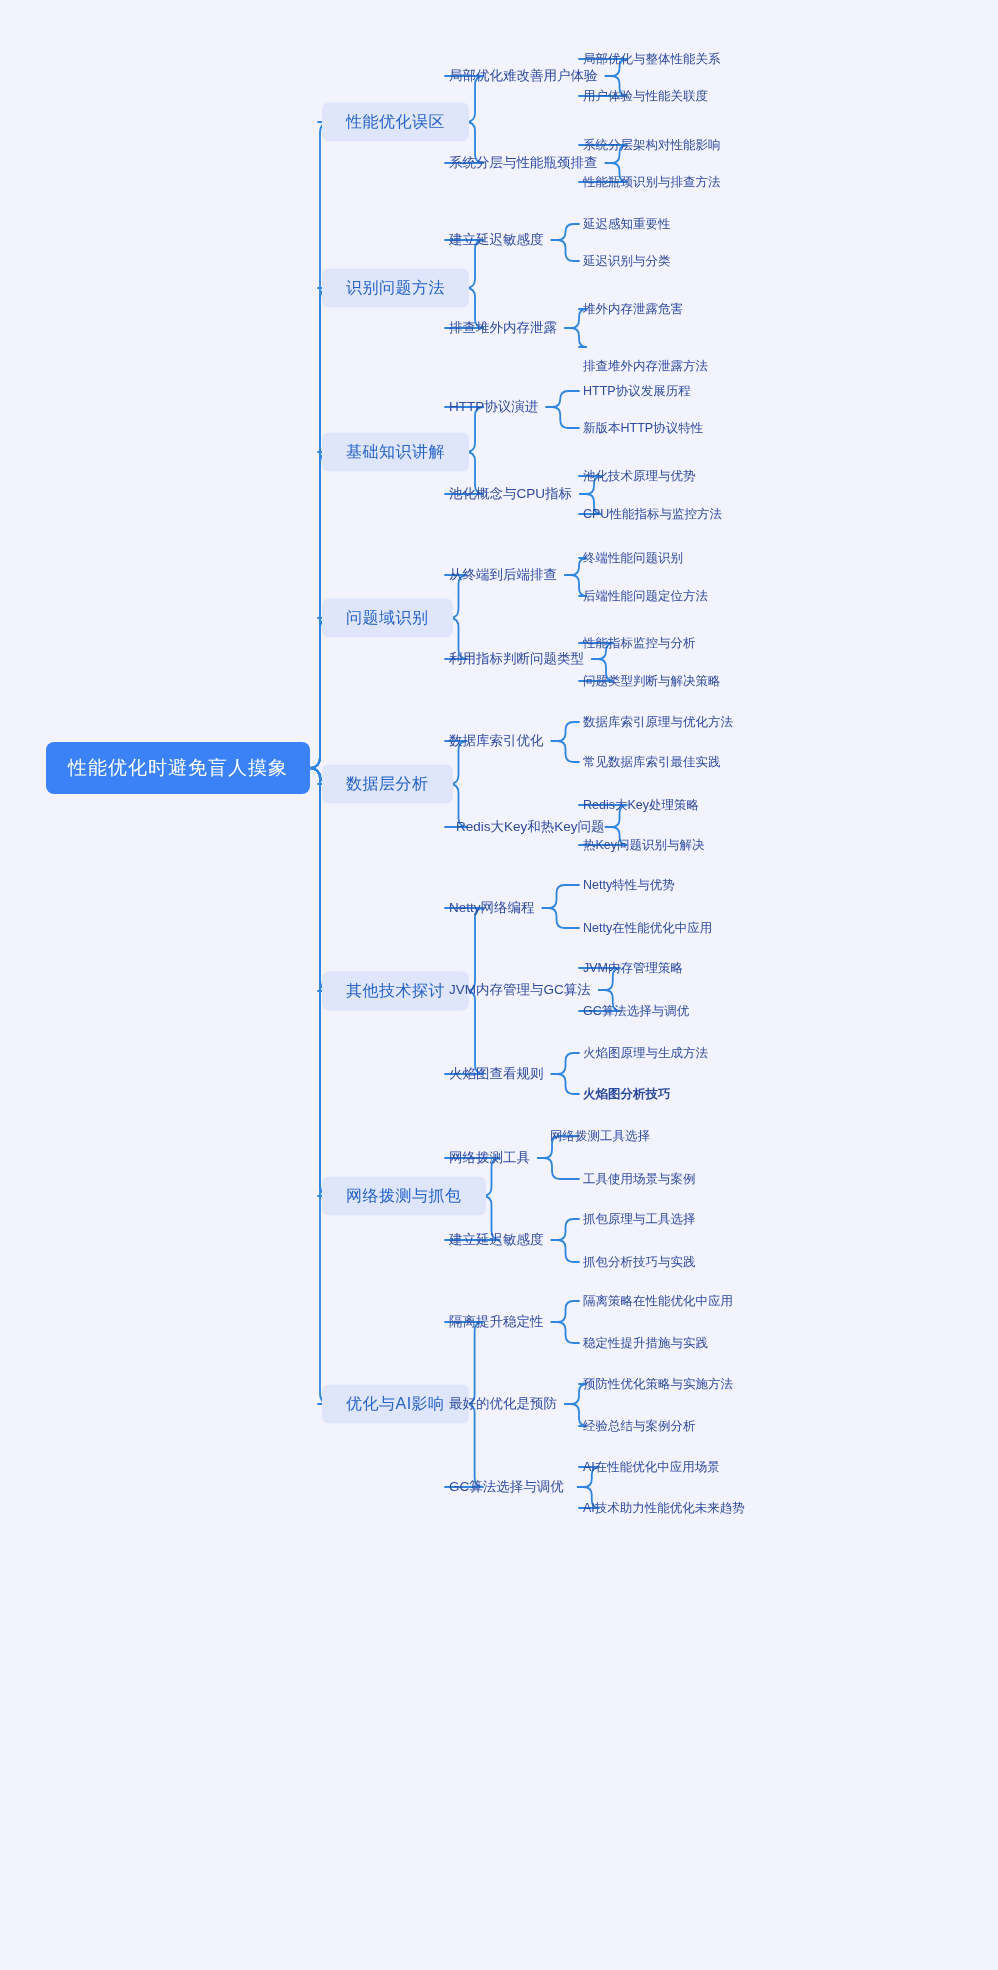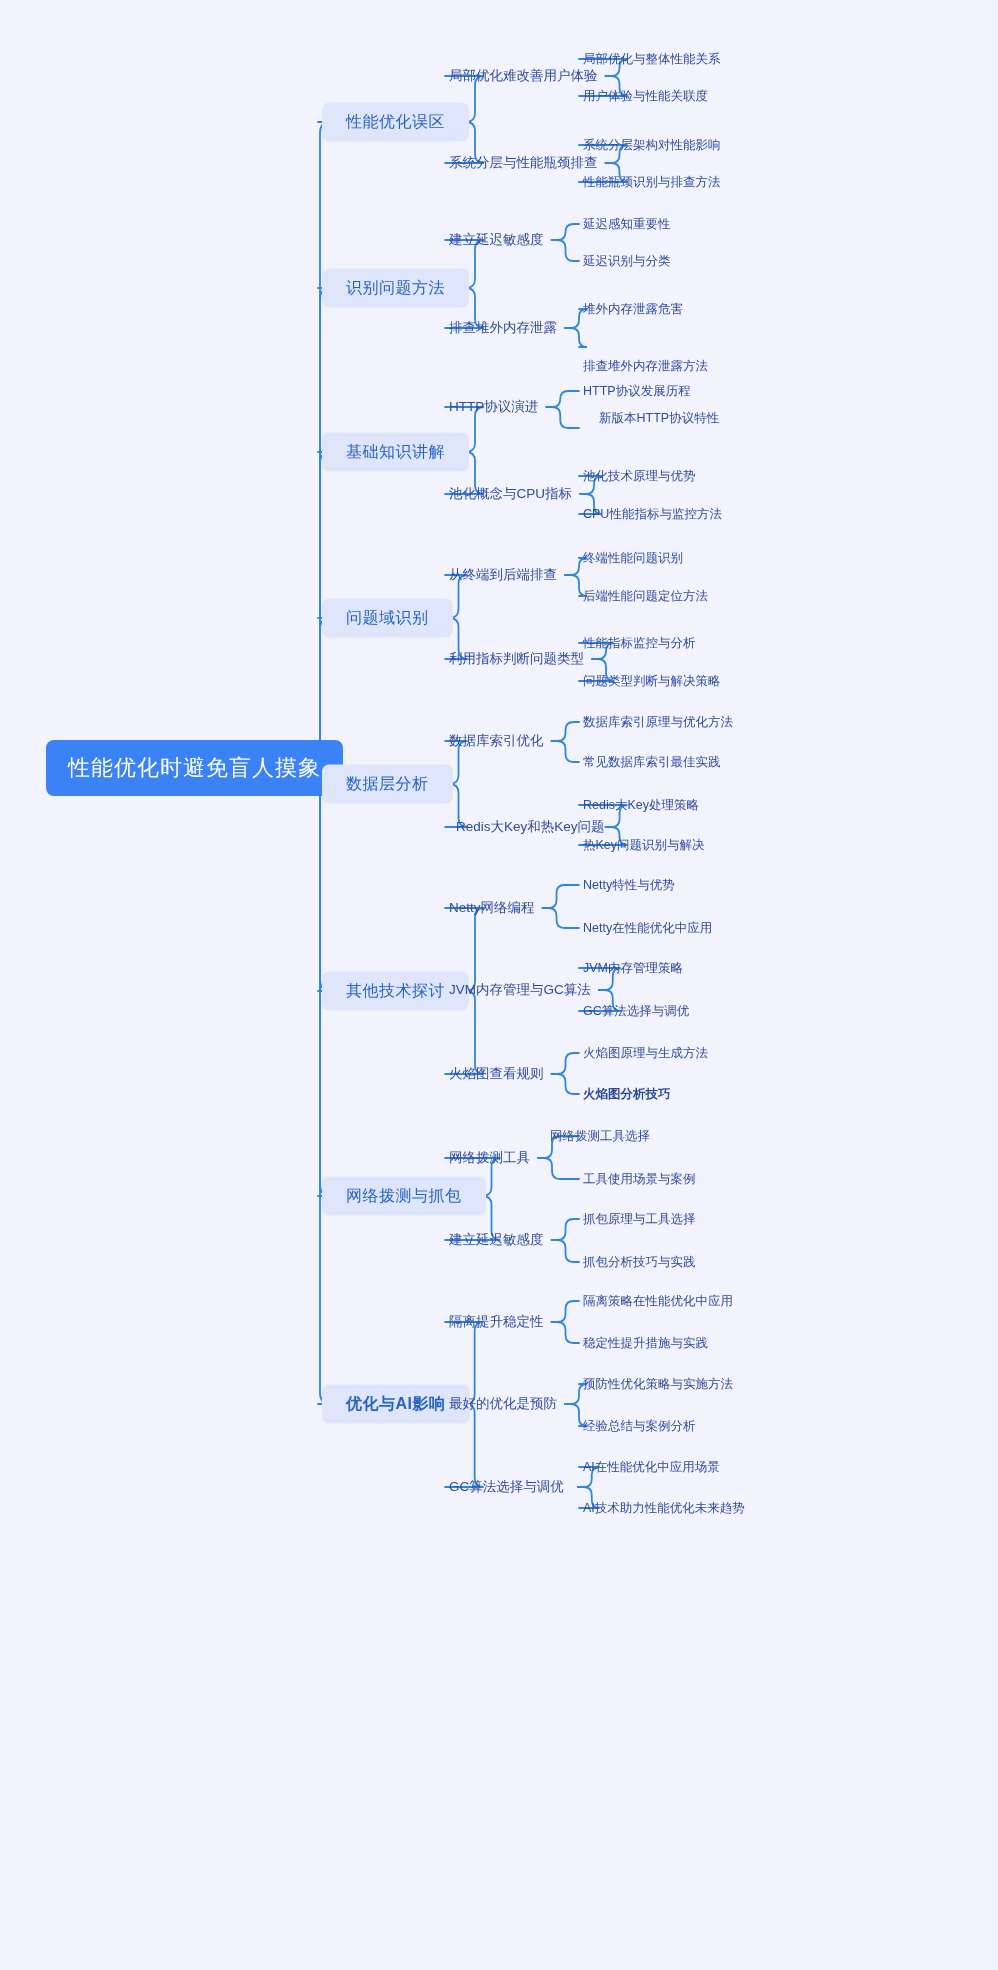--- a/index.html
+++ b/index.html
@@ -29,21 +29,21 @@
   .node {
     position: absolute;
     white-space: nowrap;
     box-sizing: border-box;
     display: flex;
     align-items: center;
   }
   .node-root {
     background: #3b82f6;
     color: #ffffff;
-    font-size: 22px;
+    font-size: 19px;
     border-radius: 8px;
     padding: 13px 22px;
     letter-spacing: 1px;
     font-weight: 400;
   }
   .node-l1 {
     background: #dfe6fb;
     color: #2563c7;
     font-size: 16px;
     border-radius: 7px;
@@ -179,21 +179,21 @@
       </div>
       <div class="node node-l1" style="left: 322px; top: 452px; transform: translateY(-50%);">
         <span>基础知识讲解</span>
       </div>
       <div class="node node-l2" style="left: 449px; top: 407px; transform: translateY(-50%);">
         <span>HTTP协议演进</span>
       </div>
       <div class="node node-l3" style="left: 583px; top: 391px; transform: translateY(-50%);">
         <span>HTTP协议发展历程</span>
       </div>
-      <div class="node node-l3" style="left: 583px; top: 418px; transform: translateY(-50%); margin-left: 16px;">
+      <div class="node node-l3" style="left: 583px; top: 428px; transform: translateY(-50%);">
         <span>新版本HTTP协议特性</span>
       </div>
       <div class="node node-l2" style="left: 449px; top: 494px; transform: translateY(-50%);">
         <span>池化概念与CPU指标</span>
       </div>
       <div class="node node-l3" style="left: 583px; top: 476px; transform: translateY(-50%);">
         <span>池化技术原理与优势</span>
       </div>
       <div class="node node-l3" style="left: 583px; top: 514px; transform: translateY(-50%);">
         <span>CPU性能指标与监控方法</span>
@@ -284,21 +284,21 @@
       </div>
       <div class="node node-l2" style="left: 449px; top: 1240px; transform: translateY(-50%);">
         <span>建立延迟敏感度</span>
       </div>
       <div class="node node-l3" style="left: 583px; top: 1219px; transform: translateY(-50%);">
         <span>抓包原理与工具选择</span>
       </div>
       <div class="node node-l3" style="left: 583px; top: 1262px; transform: translateY(-50%);">
         <span>抓包分析技巧与实践</span>
       </div>
-      <div class="node node-l1" style="left: 322px; top: 1404px; transform: translateY(-50%); font-weight: bold;">
+      <div class="node node-l1" style="left: 322px; top: 1404px; transform: translateY(-50%);">
         <span>优化与AI影响</span>
       </div>
       <div class="node node-l2" style="left: 449px; top: 1322px; transform: translateY(-50%);">
         <span>隔离提升稳定性</span>
       </div>
       <div class="node node-l3" style="left: 583px; top: 1301px; transform: translateY(-50%);">
         <span>隔离策略在性能优化中应用</span>
       </div>
       <div class="node node-l3" style="left: 583px; top: 1343px; transform: translateY(-50%);">
         <span>稳定性提升措施与实践</span>

